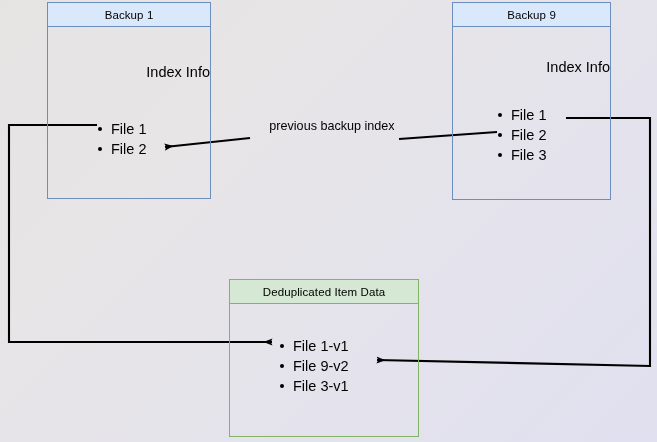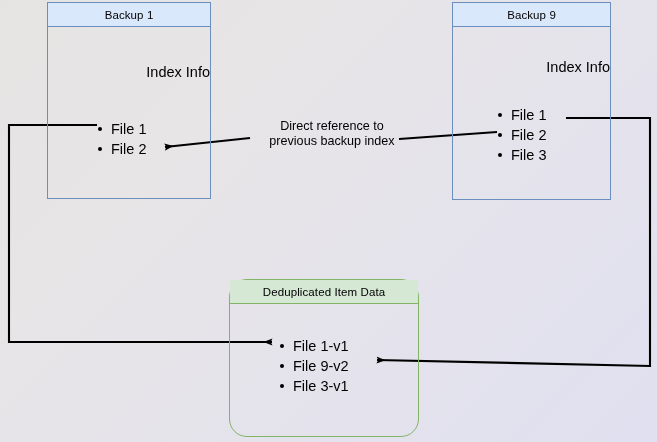--- a/index.html
+++ b/index.html
@@ -43,21 +43,20 @@
     color: #000;
     font-size: 11.5px;
     font-weight: normal;
     display: flex;
     align-items: center;
     justify-content: center;
     letter-spacing: 0.1px;
   }
   .box.green {
     border-color: #82b366;
-    border-radius: 18px;
   }
   .box.green .box-header {
     border-bottom-color: #82b366;
     background: #d5e8d4;
   }
   .box-body {
     position: relative;
     height: calc(100% - 24px);
   }
 
@@ -168,17 +167,16 @@
     <div class="box-body">
       <ul class="file-list">
         <li>File 1-v1</li>
         <li>File 9-v2</li>
         <li>File 3-v1</li>
       </ul>
     </div>
   </div>
 
   <div class="annotation">
-    <div>Direct reference to</div>
     <div>previous backup index</div>
   </div>
 
 </div>
 
 </body></html>

